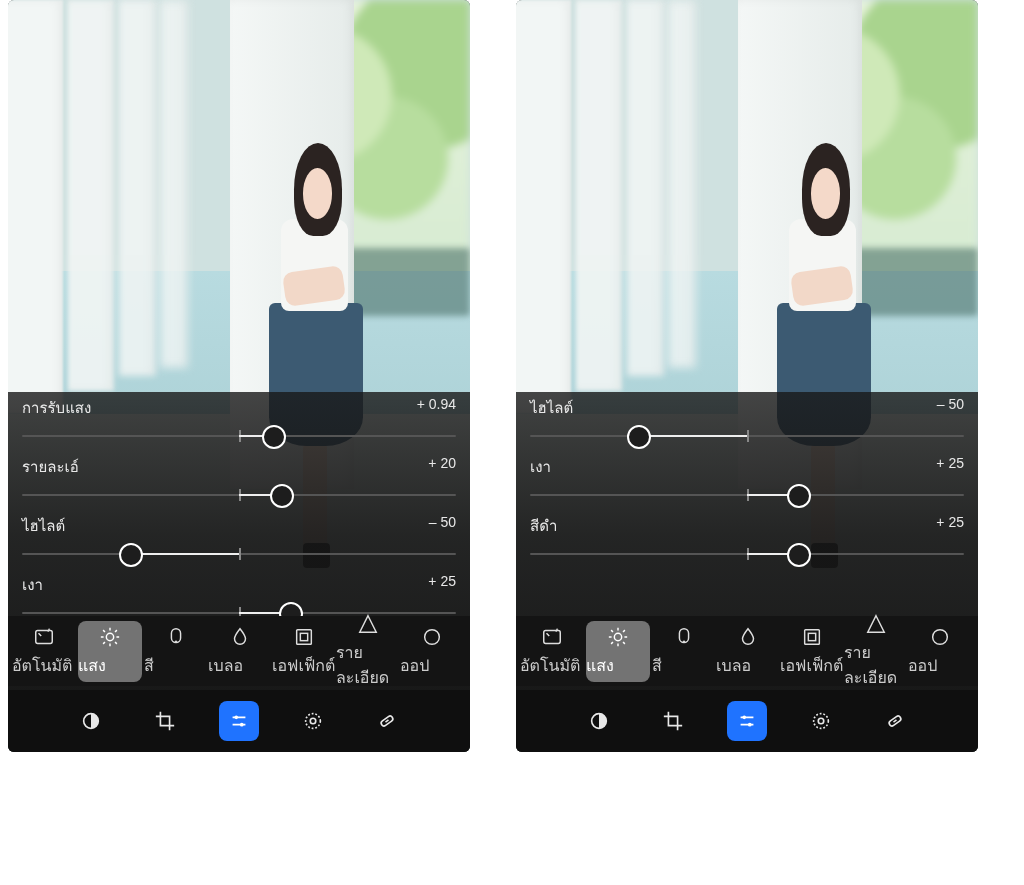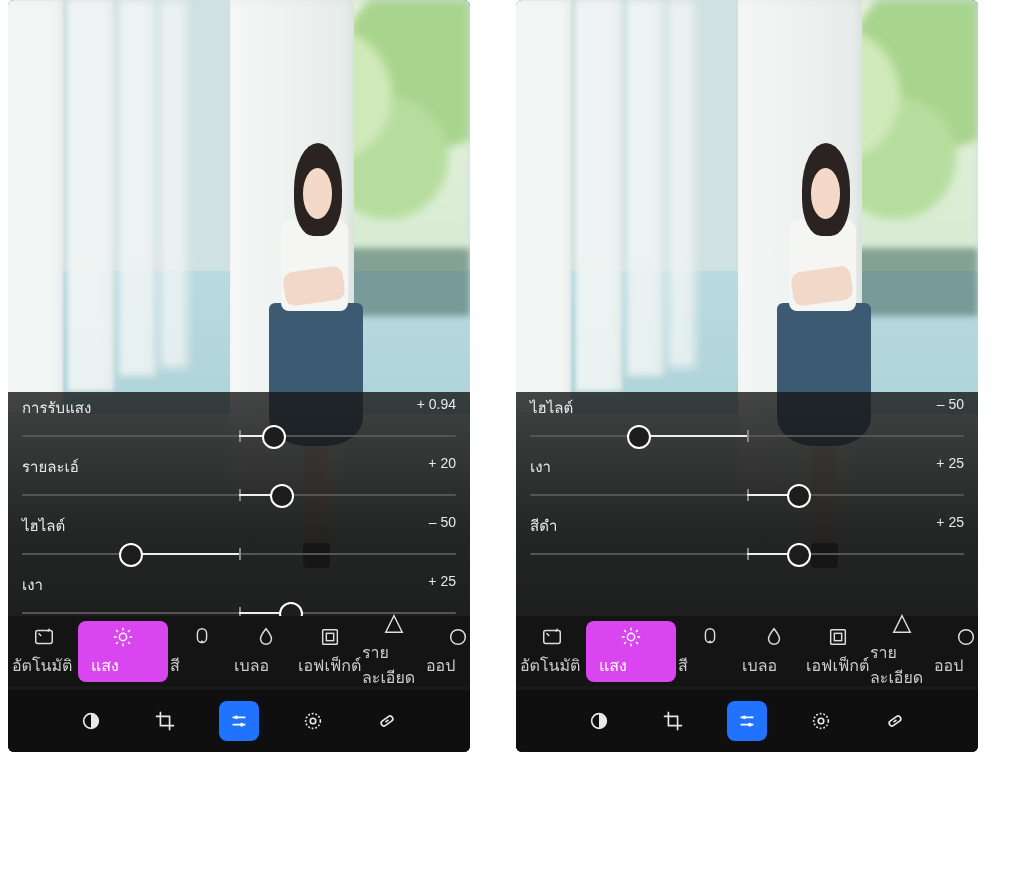--- a/index.html
+++ b/index.html
@@ -44,21 +44,21 @@
   .track{position:relative;height:24px;margin-top:4px}
   .track .line{position:absolute;top:11px;left:0;right:0;height:2px;background:#555;border-radius:2px}
   .track .tick{position:absolute;top:6px;width:2px;height:12px;background:#888;left:50%}
   .track .fill{position:absolute;top:11px;height:2px;background:#eee}
   .thumb{position:absolute;top:1px;width:20px;height:20px;border:2px solid #fff;border-radius:50%;
          background:#1d1d1d;transform:translateX(-50%)}
   
   .cats{position:absolute;left:0;right:0;bottom:66px;height:70px;display:flex;
         align-items:center;padding:0 4px;background:#141414}
   .cat{flex:0 0 64px;text-align:left;color:#ccc;font-size:16px;position:relative}
-  .cat.sel{background:#d946ef;border-radius:8px;margin:4px 2px;padding:4px 13px;color:#fff}
+  .cat.sel{background:#737373;border-radius:8px;margin:4px 2px;padding:4px 0;color:#fff}
   .cat .ic{height:24px;display:flex;align-items:center;justify-content:center;margin-bottom:4px}
   .cat svg{width:22px;height:22px;stroke:#ddd;fill:none;stroke-width:1.6}
   .cat.sel svg{stroke:#fff}
   
   .tools{position:absolute;left:0;right:0;bottom:0;height:62px;background:#0f0f0f;
          display:flex;align-items:center;justify-content:center;gap:34px}
   .tool{width:40px;height:40px;border-radius:8px;display:flex;align-items:center;justify-content:center}
   .tool.active{background:#1f73ff}
   .tool svg{width:22px;height:22px;stroke:#e8e8e8;fill:none;stroke-width:1.8}
   .tool.active svg{stroke:#fff}

